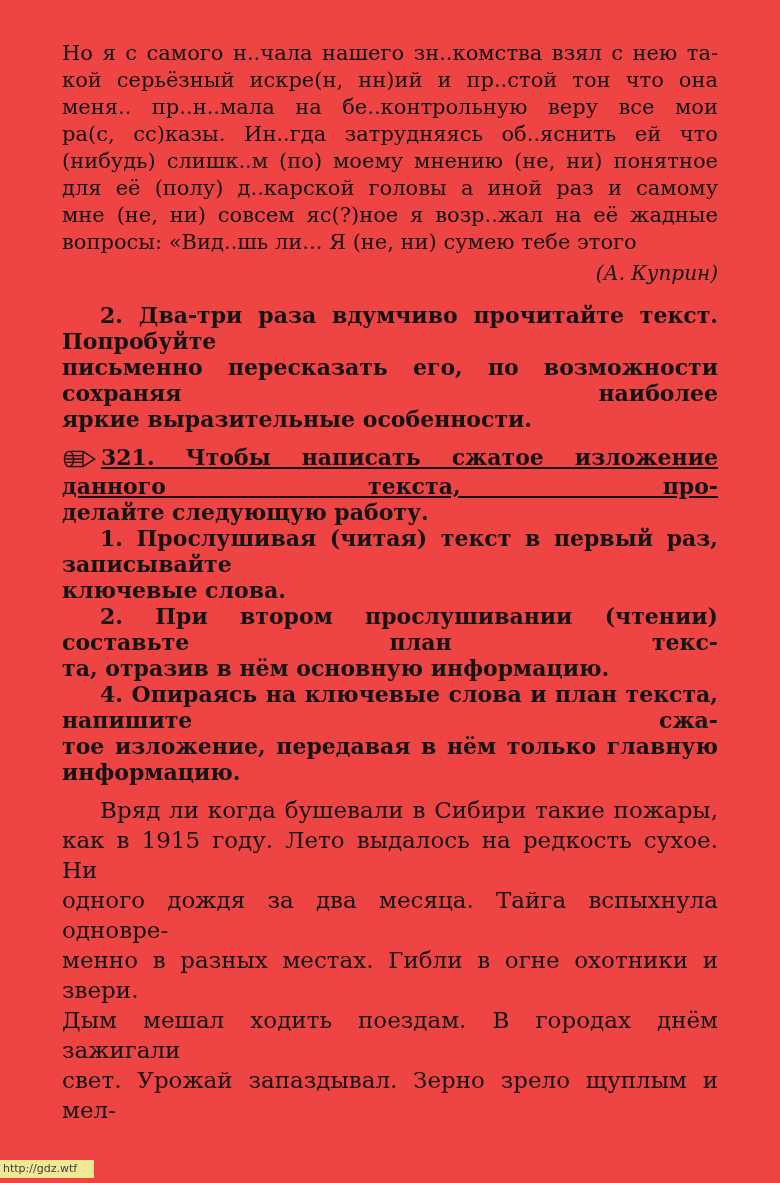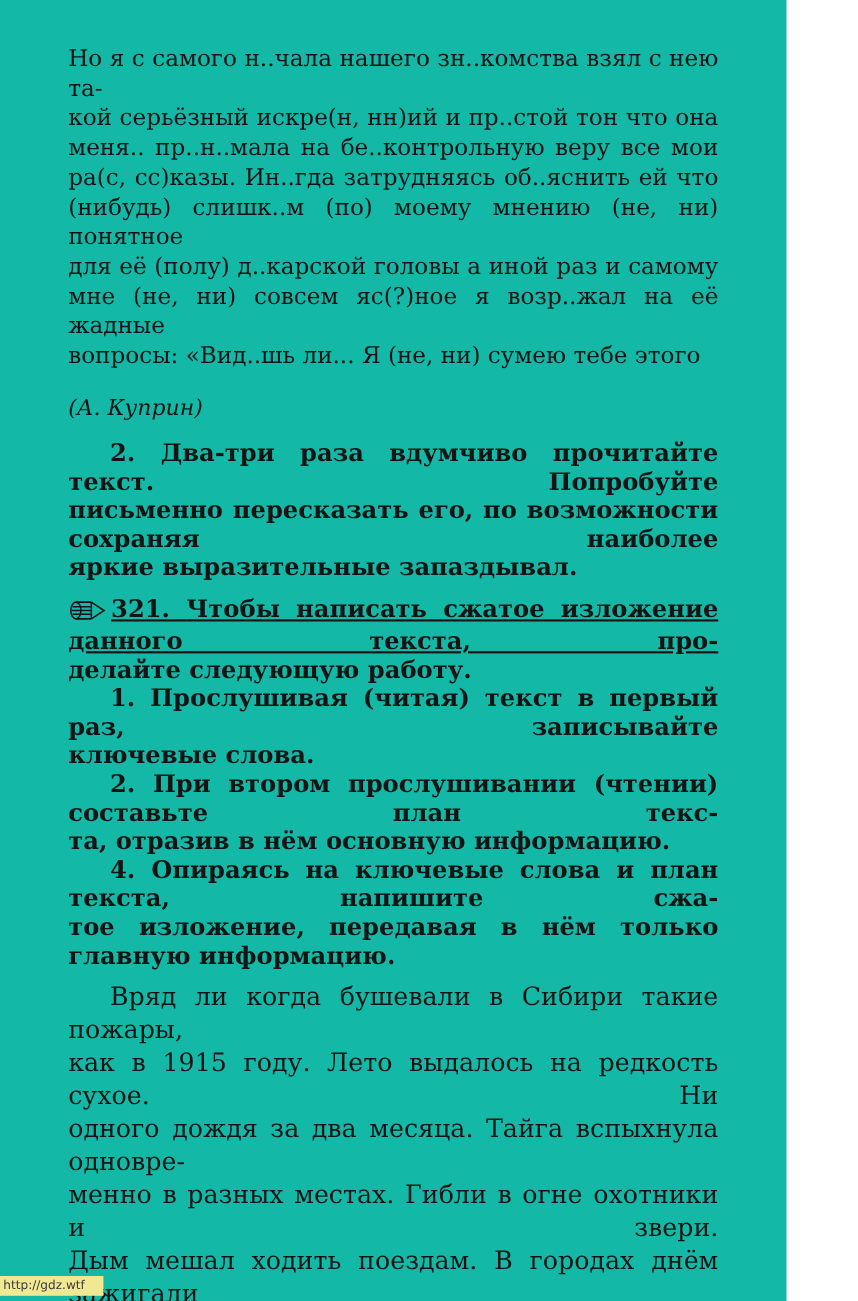--- a/index.html
+++ b/index.html
@@ -2,23 +2,23 @@
 <html lang="ru"><head>
 <meta charset="utf-8">
 <style>
   html, body {
     margin: 0;
     padding: 0;
     background: #ffffff;
   }
   .page {
     position: relative;
-    width: 715px;
+    width: 780px;
     height: 1183px;
-    background: #14b8a6;
+    background: #ef4444;
     overflow: hidden;
     font-family: "DejaVu Serif", "Liberation Serif", serif;
     color: #141414;
   }
   .content {
     padding: 40px 62px 0 62px;
   }
   
   .line {
     text-align: justify;
@@ -30,25 +30,25 @@
   }
   .indent .line:first-child {
     text-indent: 38px;
   }
   
   .dictation {
     font-size: 21px;
     line-height: 27px;
   }
   .attribution {
-    margin-top: 20px;
+    margin-top: 4px;
     font-size: 20px;
     line-height: 26px;
     font-style: italic;
-    text-align: left;
+    text-align: right;
   }
   
   .instr {
     font-size: 22px;
     line-height: 26px;
     font-weight: 600;
   }
   .task2 { margin-top: 16px; }
   .ex321 { margin-top: 12px; }
   .ex-first {
@@ -97,21 +97,21 @@
         <div class="line">для её (полу) д..карской головы а иной раз и самому</div>
         <div class="line">мне (не, ни) совсем яс(?)ное я возр..жал на её жадные</div>
         <div class="line">вопросы: «Вид..шь ли... Я (не, ни) сумею тебе этого</div>
       </section>
 
     <div class="attribution">(А. Куприн)</div>
 
     <section class="para instr indent task2">
         <div class="line">2. Два-три раза вдумчиво прочитайте текст. Попробуйте</div>
         <div class="line">письменно пересказать его, по возможности сохраняя наиболее</div>
-        <div class="line">яркие выразительные запаздывал.</div>
+        <div class="line">яркие выразительные особенности.</div>
       </section>
 
     <section class="para instr ex321">
       <div class="line ex-first">
         <span class="ex-icon"><svg width="34" height="18" viewBox="0 0 34 18" aria-hidden="true">
               <g fill="none" stroke="#141414" stroke-width="1.4">
                 <ellipse cx="7" cy="9" rx="4.6" ry="7.6"></ellipse>
                 <path d="M7 1.4 H21"></path>
                 <path d="M7 16.6 H21"></path>
                 <path d="M21 1.4 V16.6"></path>

